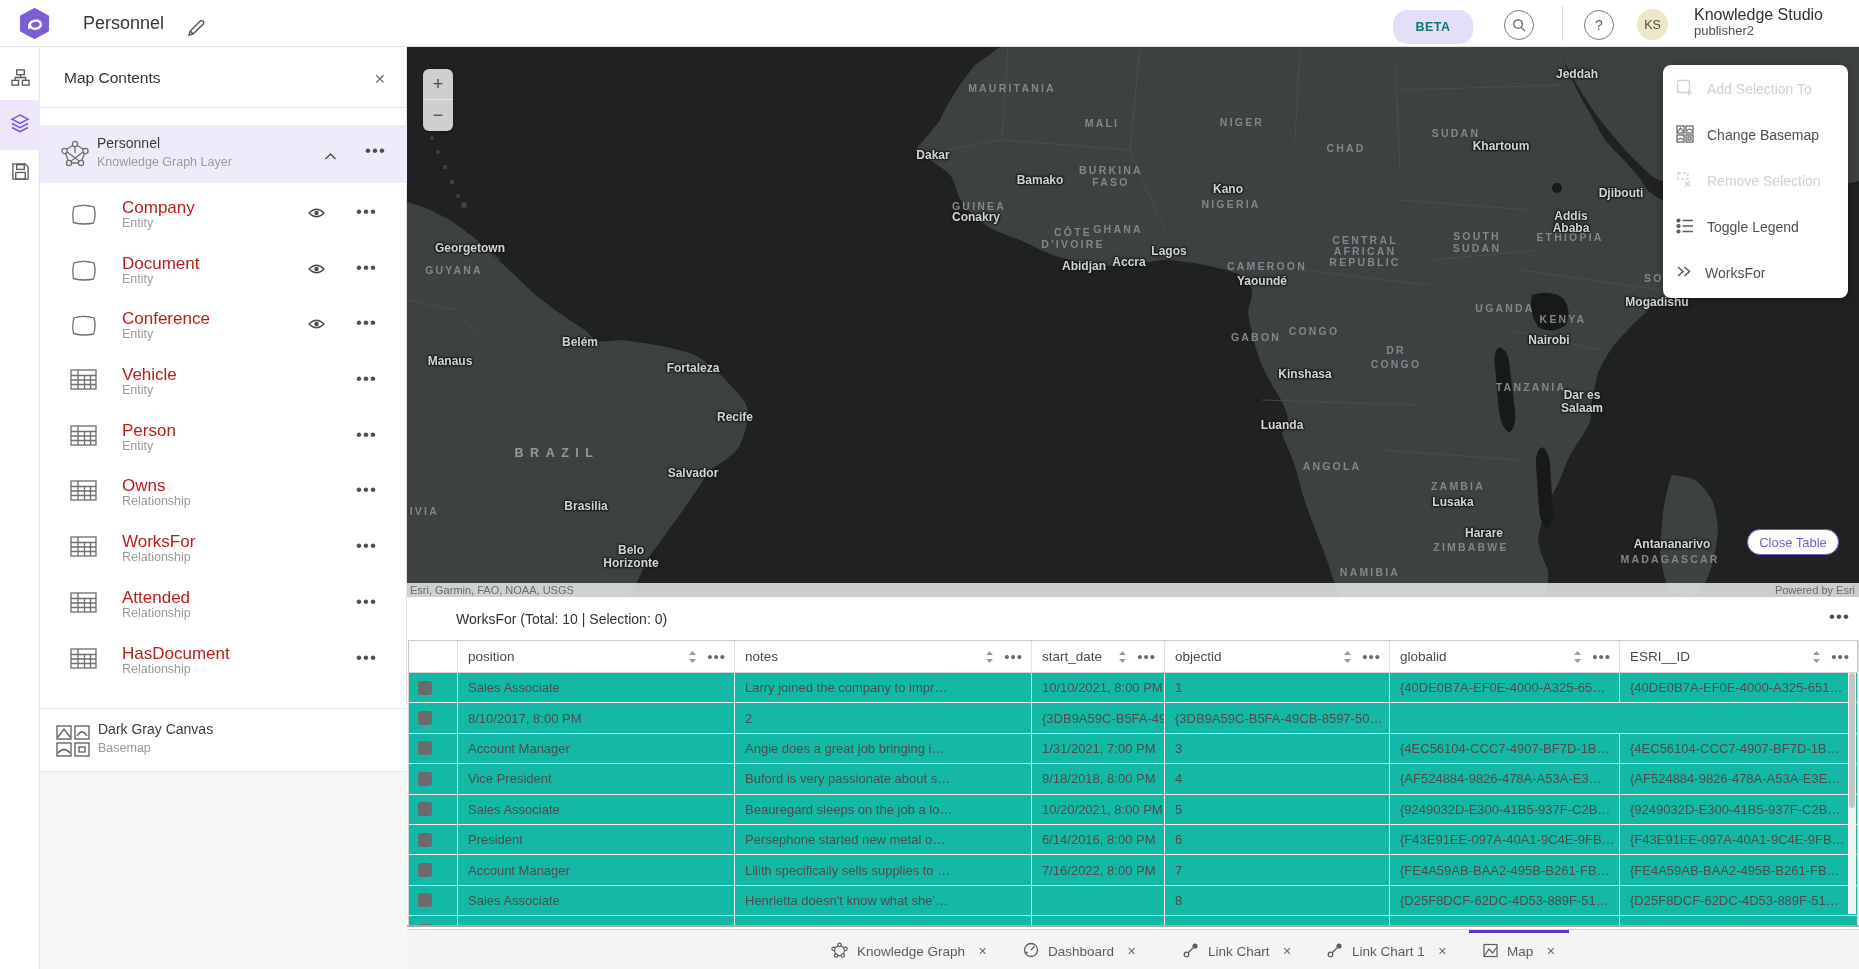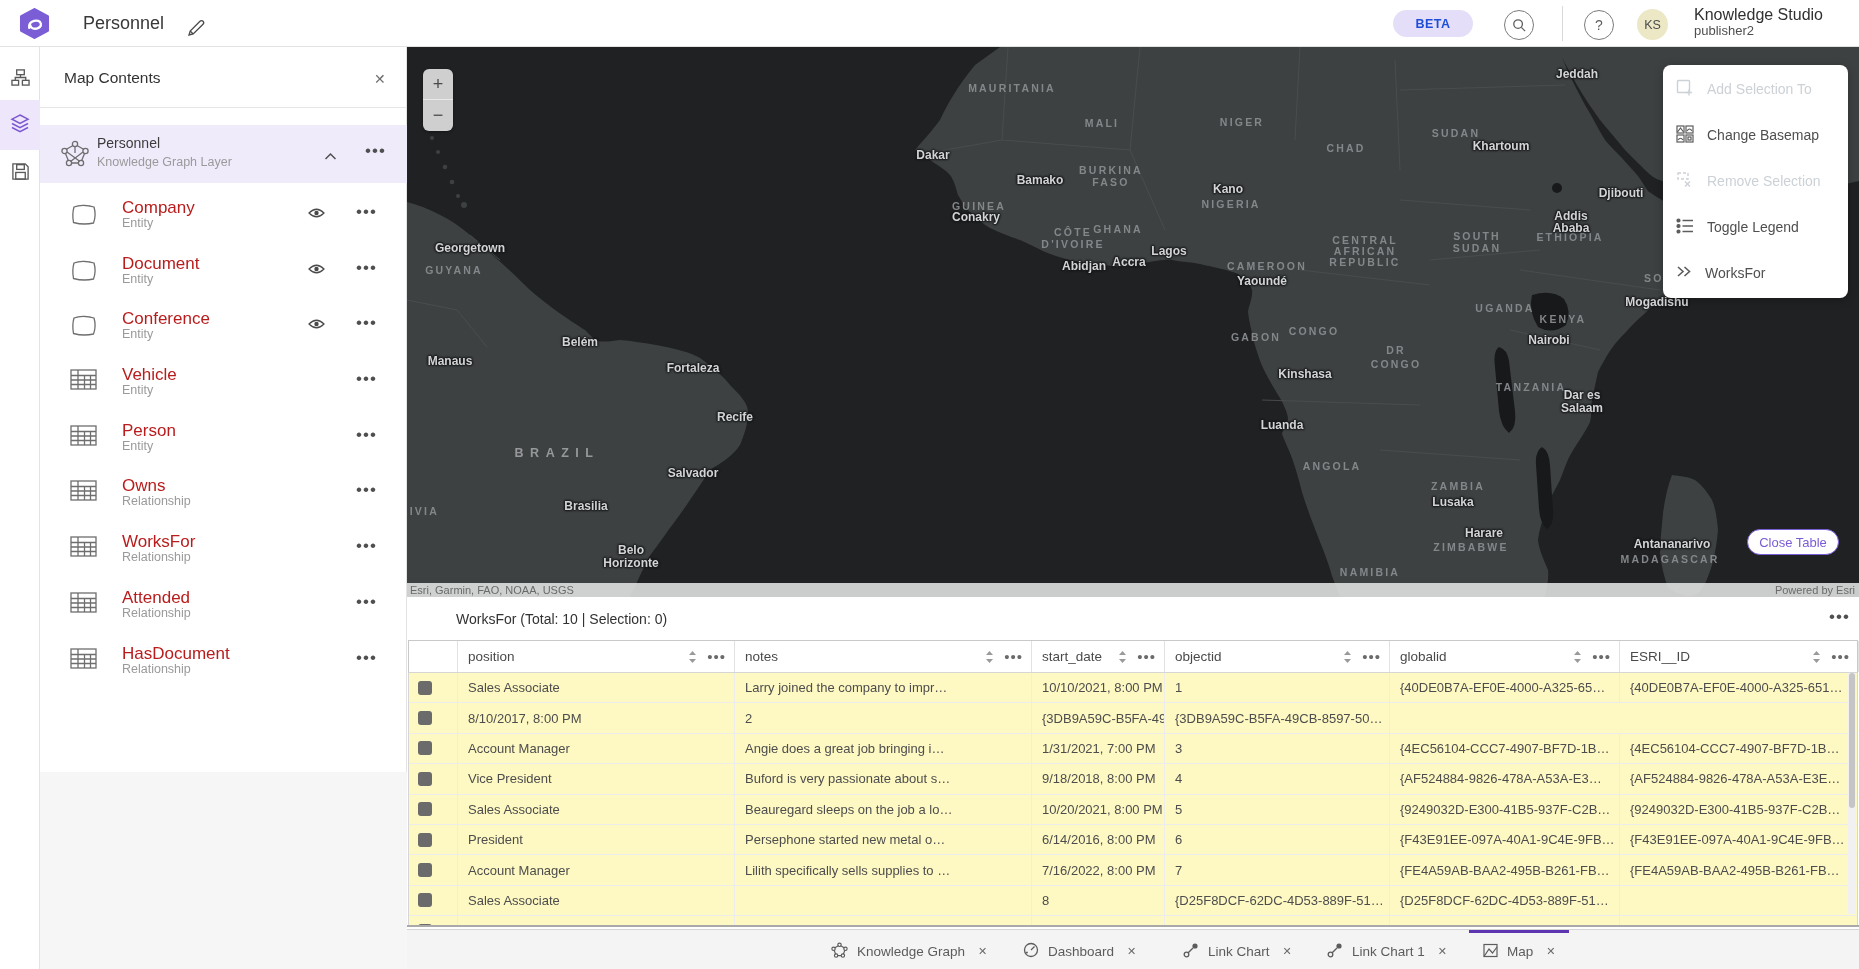--- a/index.html
+++ b/index.html
@@ -6,22 +6,22 @@
   *{box-sizing:border-box;}
   .app{position:relative;width:1859px;height:969px;overflow:hidden;
        font-family:"Liberation Sans",sans-serif;color:#4a4a4a;background:#fff;}
 
   
   .topbar{position:absolute;left:0;top:0;width:1859px;height:47px;background:#fff;
           border-bottom:1px solid #e2e2e2;z-index:40;}
   .logo{position:absolute;left:19px;top:8px;width:31px;height:31px;}
   .app-title{position:absolute;left:83px;top:13px;font-size:18px;color:#383838;}
   .pencil{position:absolute;left:186px;top:18px;width:20px;height:20px;cursor:pointer;}
-  .beta{position:absolute;left:1393px;top:10px;width:80px;height:27px;border-radius:14px;
-        background:#e5def8;color:#1d4ed8;font-weight:bold;font-size:12.5px;letter-spacing:.5px;
+  .beta{position:absolute;left:1393px;top:10px;width:80px;height:34px;border-radius:14px;
+        background:#e5def8;color:#0f766e;font-weight:bold;font-size:12.5px;letter-spacing:.5px;
         display:flex;align-items:center;justify-content:center;}
   .circle-btn{position:absolute;top:10px;width:30px;height:30px;border:1px solid #7b7b7b;
         border-radius:50%;display:flex;align-items:center;justify-content:center;
         color:#5f5f5f;font-size:14px;background:#fff;cursor:pointer;}
   .hdr-divider{position:absolute;left:1562px;top:6px;width:1px;height:35px;background:#d9d9d9;}
   .avatar{position:absolute;left:1637px;top:9px;width:31px;height:31px;border-radius:50%;
         background:#ece8c6;color:#4c4c4c;font-size:12.5px;display:flex;align-items:center;justify-content:center;}
   .who{position:absolute;left:1694px;top:6px;line-height:1.15;}
   .who .nm{font-size:16px;color:#303030;}
   .who .usr{font-size:13px;color:#4f4f4f;}
@@ -97,21 +97,21 @@
         grid-template-columns:49px 277px 297px 133px 225px 230px 239px;
         border:1px solid #c9c9c9;border-bottom:1px solid #d6d6d6;background:#fff;}
   .th{display:flex;align-items:center;padding:0 8px 0 10px;font-size:13.5px;color:#4a4a4a;
         border-right:1px solid #e2e2e2;overflow:hidden;white-space:nowrap;}
   .th .lbl{flex:1;}
   .th .sort{margin-right:10px;cursor:pointer;display:flex;}
   .th .dots{font-size:15px;color:#6b6b6b;}
   .rows{position:absolute;left:1px;top:76px;width:1450px;height:253px;overflow:hidden;
         border-left:1px solid #d6d6d6;border-right:1px solid #d6d6d6;}
   .trow{height:30.4px;display:grid;grid-template-columns:49px 277px 297px 133px 225px 230px 239px;
-        border-bottom:1px solid #ececec;background:#fef9c3;}
+        border-bottom:1px solid #ececec;background:#14b8a6;}
   .td{display:flex;align-items:center;padding:0 10px;font-size:13px;color:#4d4d4d;
         border-right:1px solid #ededed;overflow:hidden;white-space:nowrap;}
   .td.sel{padding:0 0 0 9px;}
   .cbx{width:14px;height:14px;border-radius:3px;background:#6b6b6b;cursor:pointer;}
   .vscroll{position:absolute;left:1441px;top:76px;width:8px;height:241px;background:#f1f1f1;}
   .vthumb{position:absolute;left:1px;top:0;width:6px;height:135px;border-radius:3px;background:#c5c5c5;}
   .tbl-bottom{position:absolute;left:0;top:328px;width:1452px;height:2px;background:#a9a9a9;}
 
   
   .tabbar{position:absolute;left:407px;top:929px;width:1452px;height:40px;background:#f4f4f4;
@@ -307,20 +307,36 @@
             <span class="layer-icon"><svg width="27" height="21" viewBox="0 0 27 21">
                 <rect x="1" y="1" width="25" height="19" stroke="#6e6e6e" stroke-width="1.3" fill="none"></rect>
                 <path d="M1,6.5 L26,6.5 M1,11 L26,11 M1,15.5 L26,15.5 M8,1 L8,20 M14.5,6.5 L14.5,20 M20.5,6.5 L20.5,20" stroke="#6e6e6e" stroke-width="1.3" fill="none"></path>
               </svg></span>
             <span class="layer-name">HasDocument</span>
             <span class="layer-type">Relationship</span>
             <span class="dots layer-dots">•••</span>
           </div>
         </div>
 
+      <div class="bm-row">
+        <span class="bm-icon">
+          <svg width="34" height="32" viewBox="0 0 34 32" fill="none" stroke="#595959" stroke-width="1.3">
+            <rect x="1" y="1" width="14" height="13"></rect>
+              <path d="M2,12 L8,4 L14,12"></path>
+            <rect x="19" y="1" width="14" height="13"></rect>
+              <path d="M21,11 Q26,3 31,11"></path>
+            <rect x="1" y="18" width="14" height="13"></rect>
+              <path d="M2,28 Q8,21 14,28"></path>
+            <rect x="19" y="18" width="14" height="13"></rect>
+              <rect x="23" y="22" width="6" height="5"></rect>
+          </svg>
+        </span>
+        <span class="bm-name">Dark Gray Canvas</span>
+        <span class="bm-type">Basemap</span>
+      </div>
     </div>
   </div>
 
   <div class="map">
     <svg class="land" width="1452" height="550" viewBox="0 0 1452 550">
 
       <path d="M0,155 C20,160 45,172 63,188 C80,203 105,225 123,243 C140,258 165,275 178,283 L188,293 C195,296 205,294 213,293 C225,294 275,300 293,311 C305,320 315,328 323,338 C333,348 341,356 341,365 C341,378 337,388 333,398 C325,410 315,415 303,423 C295,435 290,443 283,453 C275,465 265,478 258,488 C250,500 242,508 238,518 L223,550 L0,550 Z" fill="#3e4142"></path>
 
       <g fill="#3e4142">
         <circle cx="25" cy="91" r="2"></circle>
@@ -633,20 +649,21 @@
           <div class="td">7/16/2022, 8:00 PM</div>
           <div class="td">7</div>
           <div class="td">{FE4A59AB-BAA2-495B-B261-FB…</div>
           <div class="td">{FE4A59AB-BAA2-495B-B261-FB…</div>
         </div>
         <div class="trow">
           <div class="td sel">
             <span class="cbx"></span>
           </div>
           <div class="td">Sales Associate</div>
+          <div class="td">Henrietta doesn't know what she'…</div>
           <div class="td"></div>
           <div class="td">8</div>
           <div class="td">{D25F8DCF-62DC-4D53-889F-51…</div>
           <div class="td">{D25F8DCF-62DC-4D53-889F-51…</div>
         </div>
         <div class="trow">
           <div class="td sel">
             <span class="cbx"></span>
           </div>
           <div class="td"></div>

